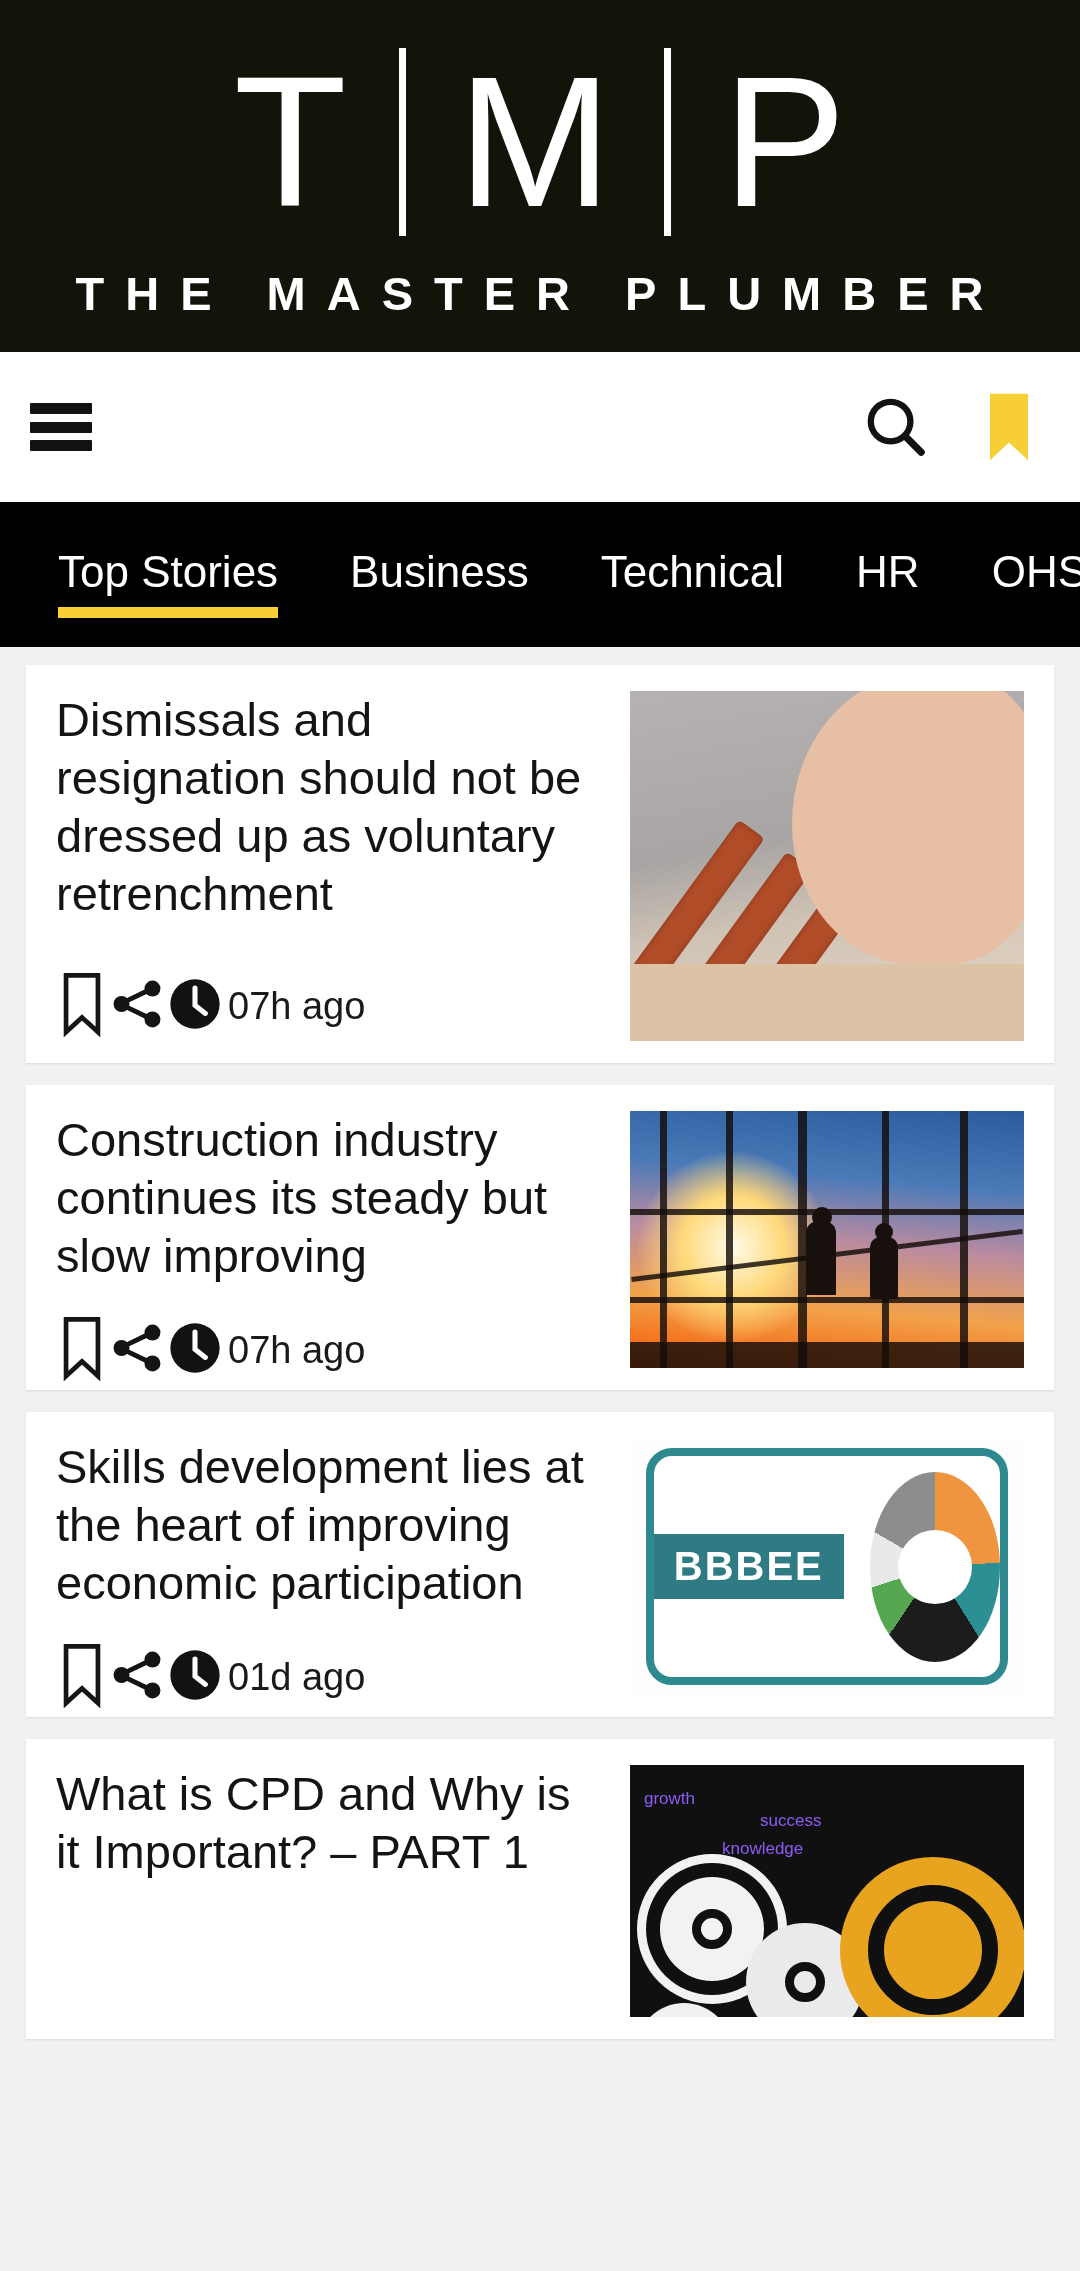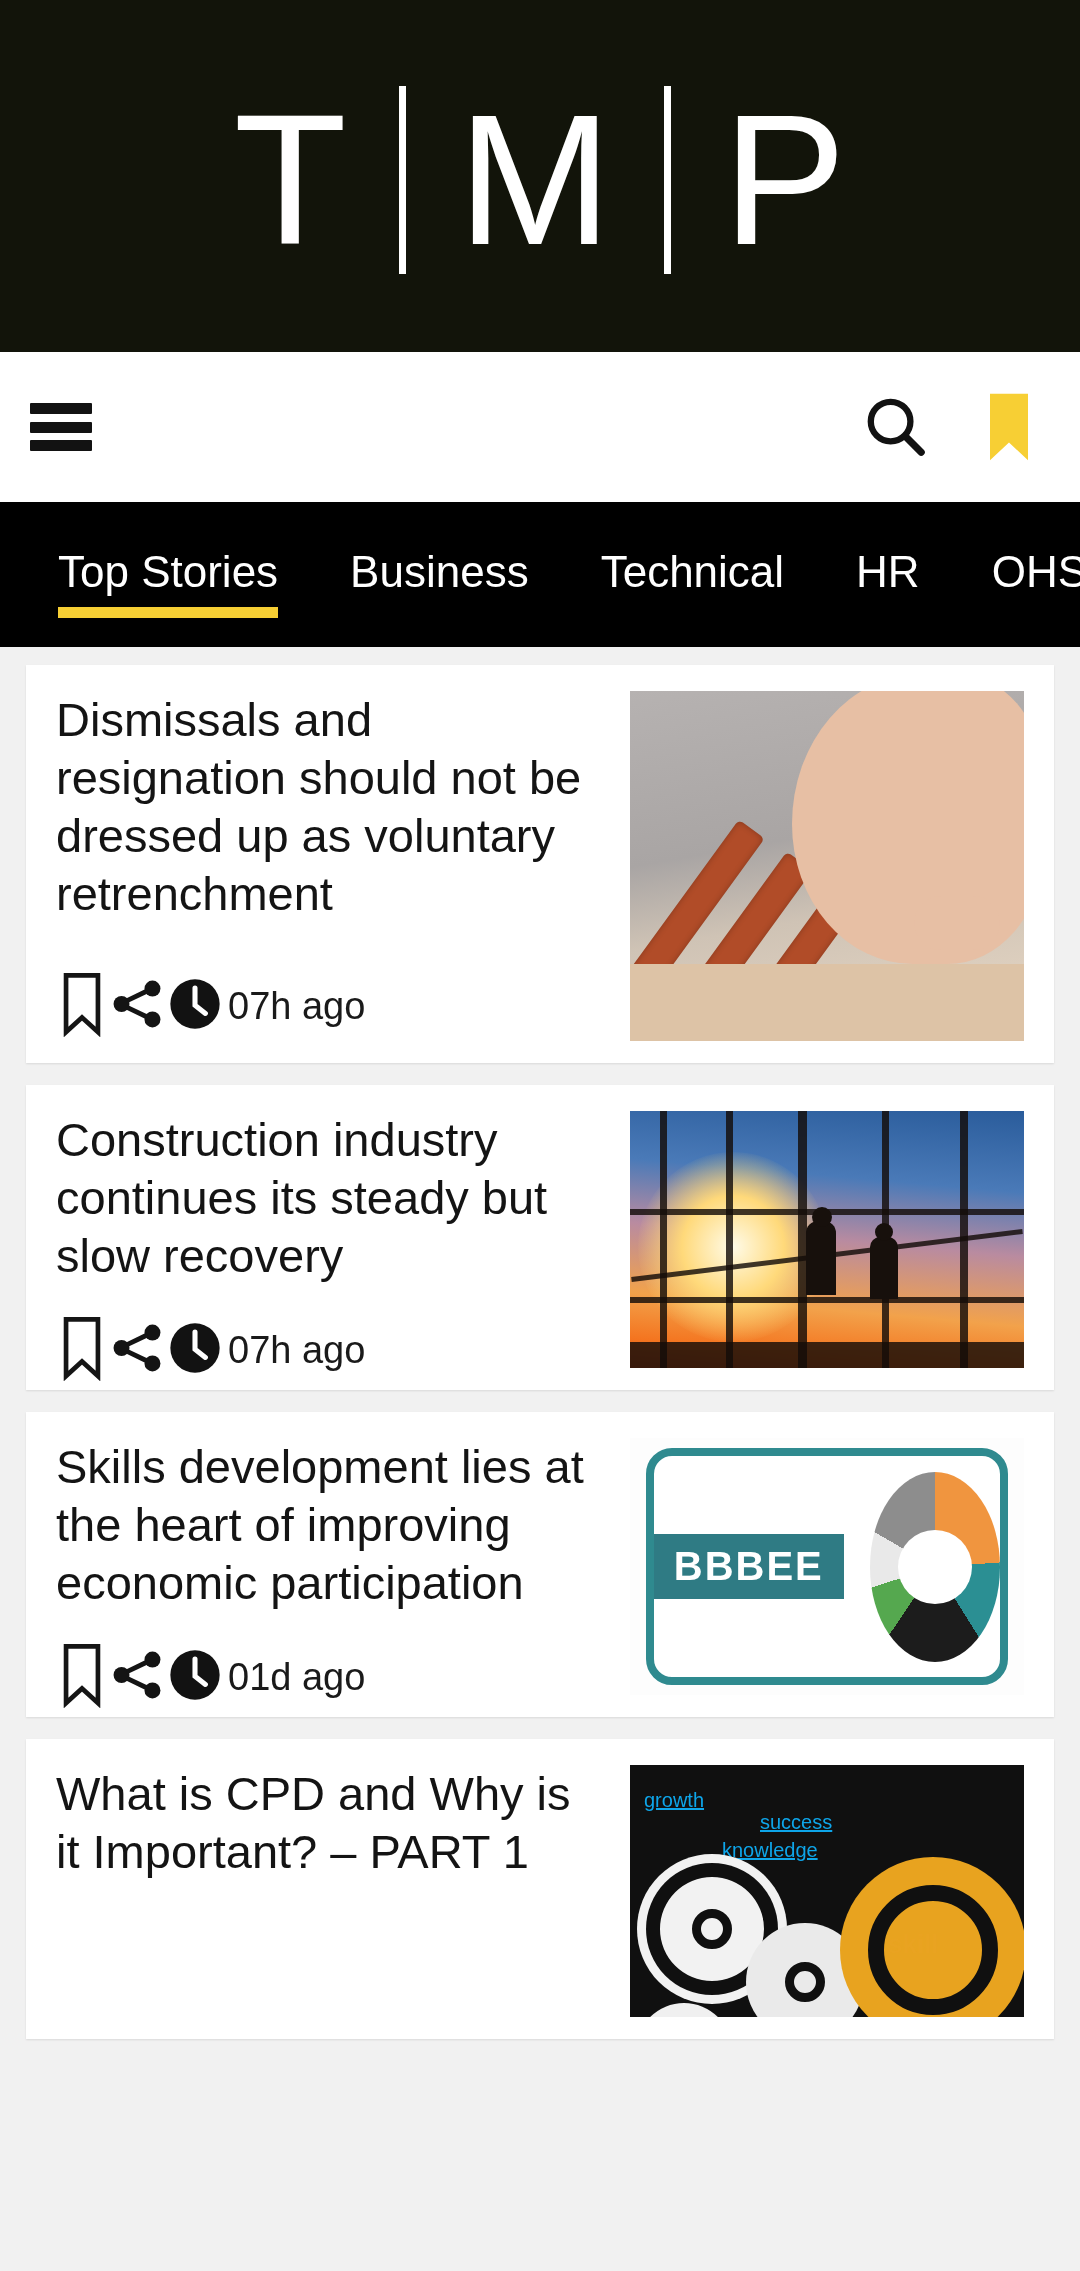--- a/index.html
+++ b/index.html
@@ -75,36 +75,37 @@
        #1c1c1c 148deg 214deg, #55a84f 214deg 252deg,
        #e9e9e9 252deg 300deg, #8d8d8d 300deg 360deg); }
   .donut::after { content:""; position:absolute; left:50%; top:50%; width:74px; height:74px;
      margin:-37px 0 0 -37px; border-radius:50%; background:#ffffff; }
 
   .thumb-gears { background:#101010; }
   .gear { position:absolute; border-radius:50%; }
   .gear-ring { position:absolute; border-radius:50%; }
   .gear-word { position:absolute; font-size:26px; color:#e9a321; font-weight:700;
      font-family:"Liberation Sans", sans-serif; }
-  .gear-faint { position:absolute; color:#0ea5e9; font-size:20px;
-     font-family:"Liberation Sans", sans-serif;text-decoration:underline; }
+  .gear-faint { position:absolute; color:#8b5cf6; font-size:17px;
+     font-family:"Liberation Sans", sans-serif; }
 </style>
 </head>
 <body>
 
 <div id="app">
 
   <div class="logo-banner">
     <div class="logo-mark">
       <span class="logo-letter">T</span>
       <span class="logo-bar"></span>
       <span class="logo-letter">M</span>
       <span class="logo-bar"></span>
       <span class="logo-letter">P</span>
     </div>
+    <div class="logo-sub">THE MASTER PLUMBER</div>
   </div>
 
   <div class="toolbar">
     <div class="hamburger">
       <span></span>
         <span></span>
         <span></span>
     </div>
     <div class="toolbar-right">
       <div class="icon-btn">
@@ -174,21 +175,21 @@
         <div class="domino-piece" style="left:92px; top:150px;"></div>
         <div class="domino-piece" style="left:140px; top:182px;"></div>
         <div class="hand"></div>
         <div class="finger" style="right:24px; bottom:26%; width:86px; height:54px; border-radius:30px;"></div>
         <div style="position:absolute;left:0;bottom:0;width:100%;height:22%;background:#ddc3a6;"></div>
       </div>
     </div>
 
     <div class="card" style="height:305px;">
       <div class="card-text">
-        <div class="card-title">Construction industry continues its steady but slow recovery</div>
+        <div class="card-title">Construction industry continues its steady but slow improving</div>
         <div class="card-meta">
           <span>
             <svg width="52" height="66" viewBox="0 0 18 24">
               <path d="M3.2 1.6h11.6v20.6L9 16.9l-5.8 5.3z" fill="none" stroke="#151515" stroke-width="1.7"></path>
             </svg>
           </span>
           <span>
             <svg width="58" height="58" viewBox="0 0 24 24">
               <circle cx="18.4" cy="5.6" r="3.3" fill="#141414"></circle>
               <circle cx="18.4" cy="18.4" r="3.3" fill="#141414"></circle>

